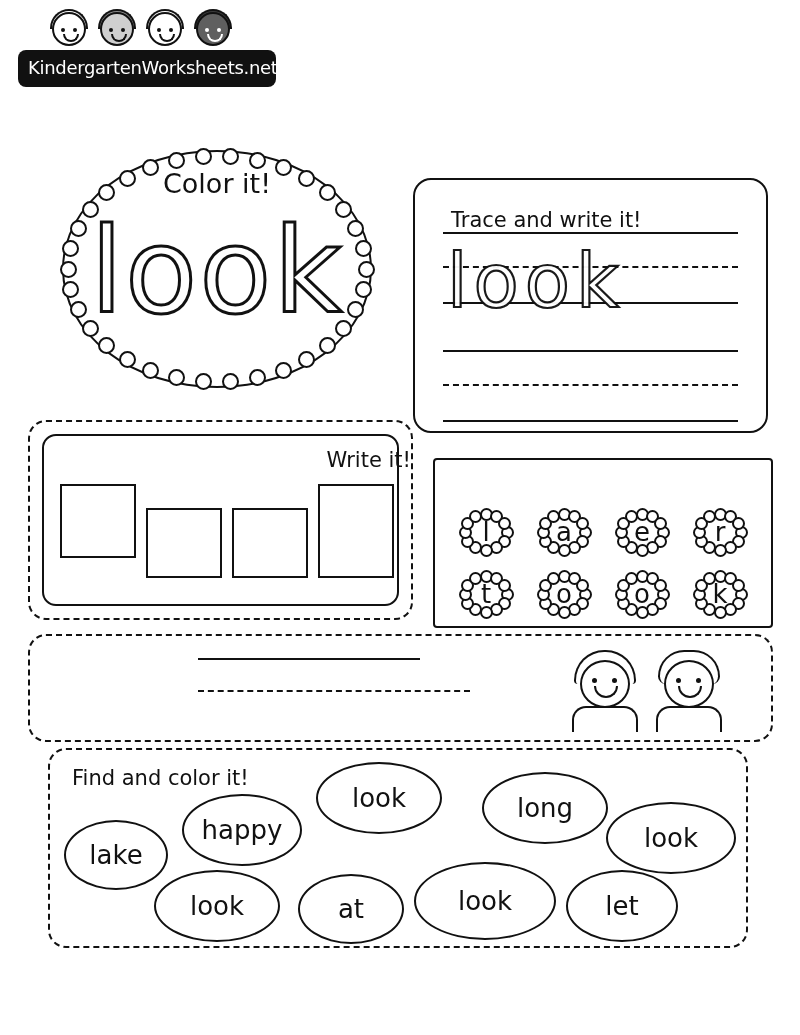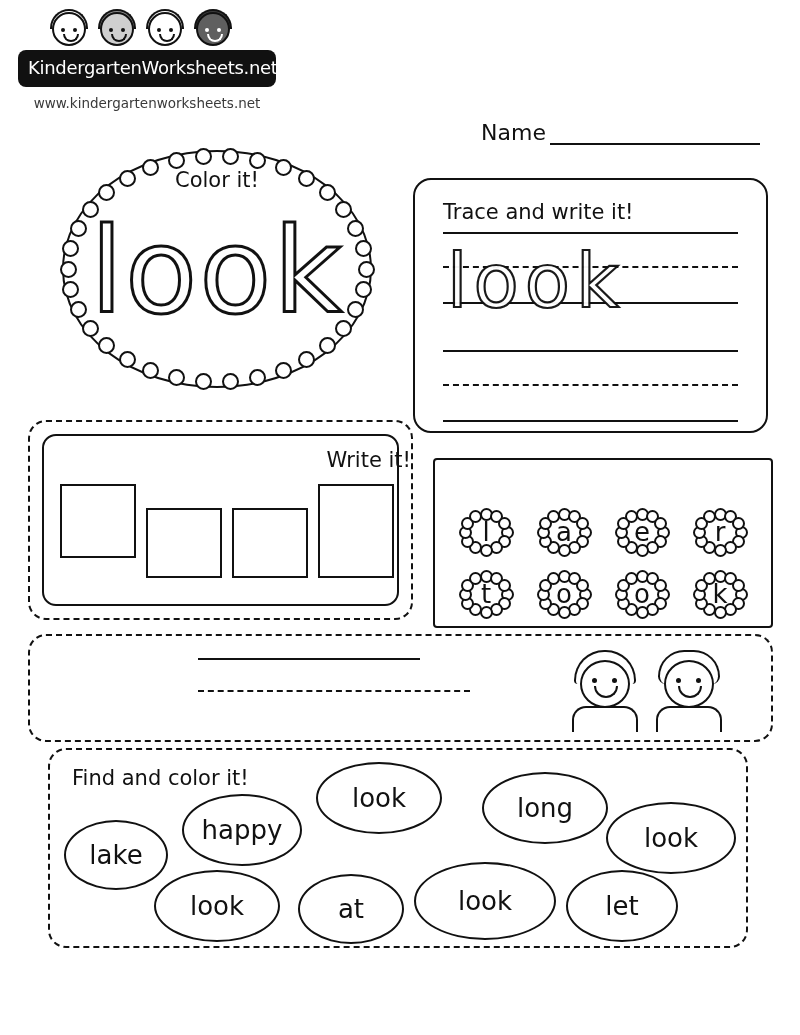--- a/index.html
+++ b/index.html
@@ -185,21 +185,21 @@
     border-radius: 50%;
     background: #fff;
     box-sizing: border-box;
   }
   .colorit-label {
     position: absolute;
     top: 18px;
     left: 0;
     right: 0;
     text-align: center;
-    font-size: 21px;
+    font-size: 27px;
   }
   .colorit-word {
     position: absolute;
     top: 46px;
     left: 0;
     right: 0;
     text-align: center;
     font-size: 118px;
     line-height: 150px;
     font-family: "DejaVu Sans", sans-serif;
@@ -208,21 +208,21 @@
     letter-spacing: 2px;
   }
 
   
   .trace {
     left: 413px;
     top: 178px;
     width: 355px;
     height: 255px;
   }
-  .trace .box-title { margin-top: 20px; text-align: left; padding-left: 28px; }
+  .trace .box-title { margin-top: 28px; text-align: left; padding-left: 36px; }
   .trace-lines {
     position: absolute;
     left: 28px;
     right: 28px;
     top: 52px;
     bottom: 14px;
   }
   .solid-rule {
     position: absolute;
     left: 0; right: 0;
@@ -496,27 +496,23 @@
         <div class="hair"></div>
           <div class="head"></div>
         <div class="eye l"></div>
           <div class="eye r"></div>
           <div class="mouth"></div>
       </div>
     </div>
     <div class="logo-bar">
       <span class="b">Kindergarten</span><span class="b">Worksheets</span><span>.net</span>
     </div>
-    <div class="logo-url">www.kindergartenworksheets.net</div>
   </div>
 
 
-  <div class="name-line">
-    <span>Name</span><span class="rule"></span>
-  </div>
 
   <div class="colorit">
     <div class="scallop-oval"></div>
     <div id="scallops">
         <div class="scallop-dot" style="left: 295.5px; top: 110.5px;"></div>
         <div class="scallop-dot" style="left: 292.963px; top: 131.264px;"></div>
         <div class="scallop-dot" style="left: 285.438px; top: 151.32px;"></div>
         <div class="scallop-dot" style="left: 273.182px; top: 169.987px;"></div>
         <div class="scallop-dot" style="left: 256.612px; top: 186.628px;"></div>
         <div class="scallop-dot" style="left: 236.293px; top: 200.676px;"></div>

